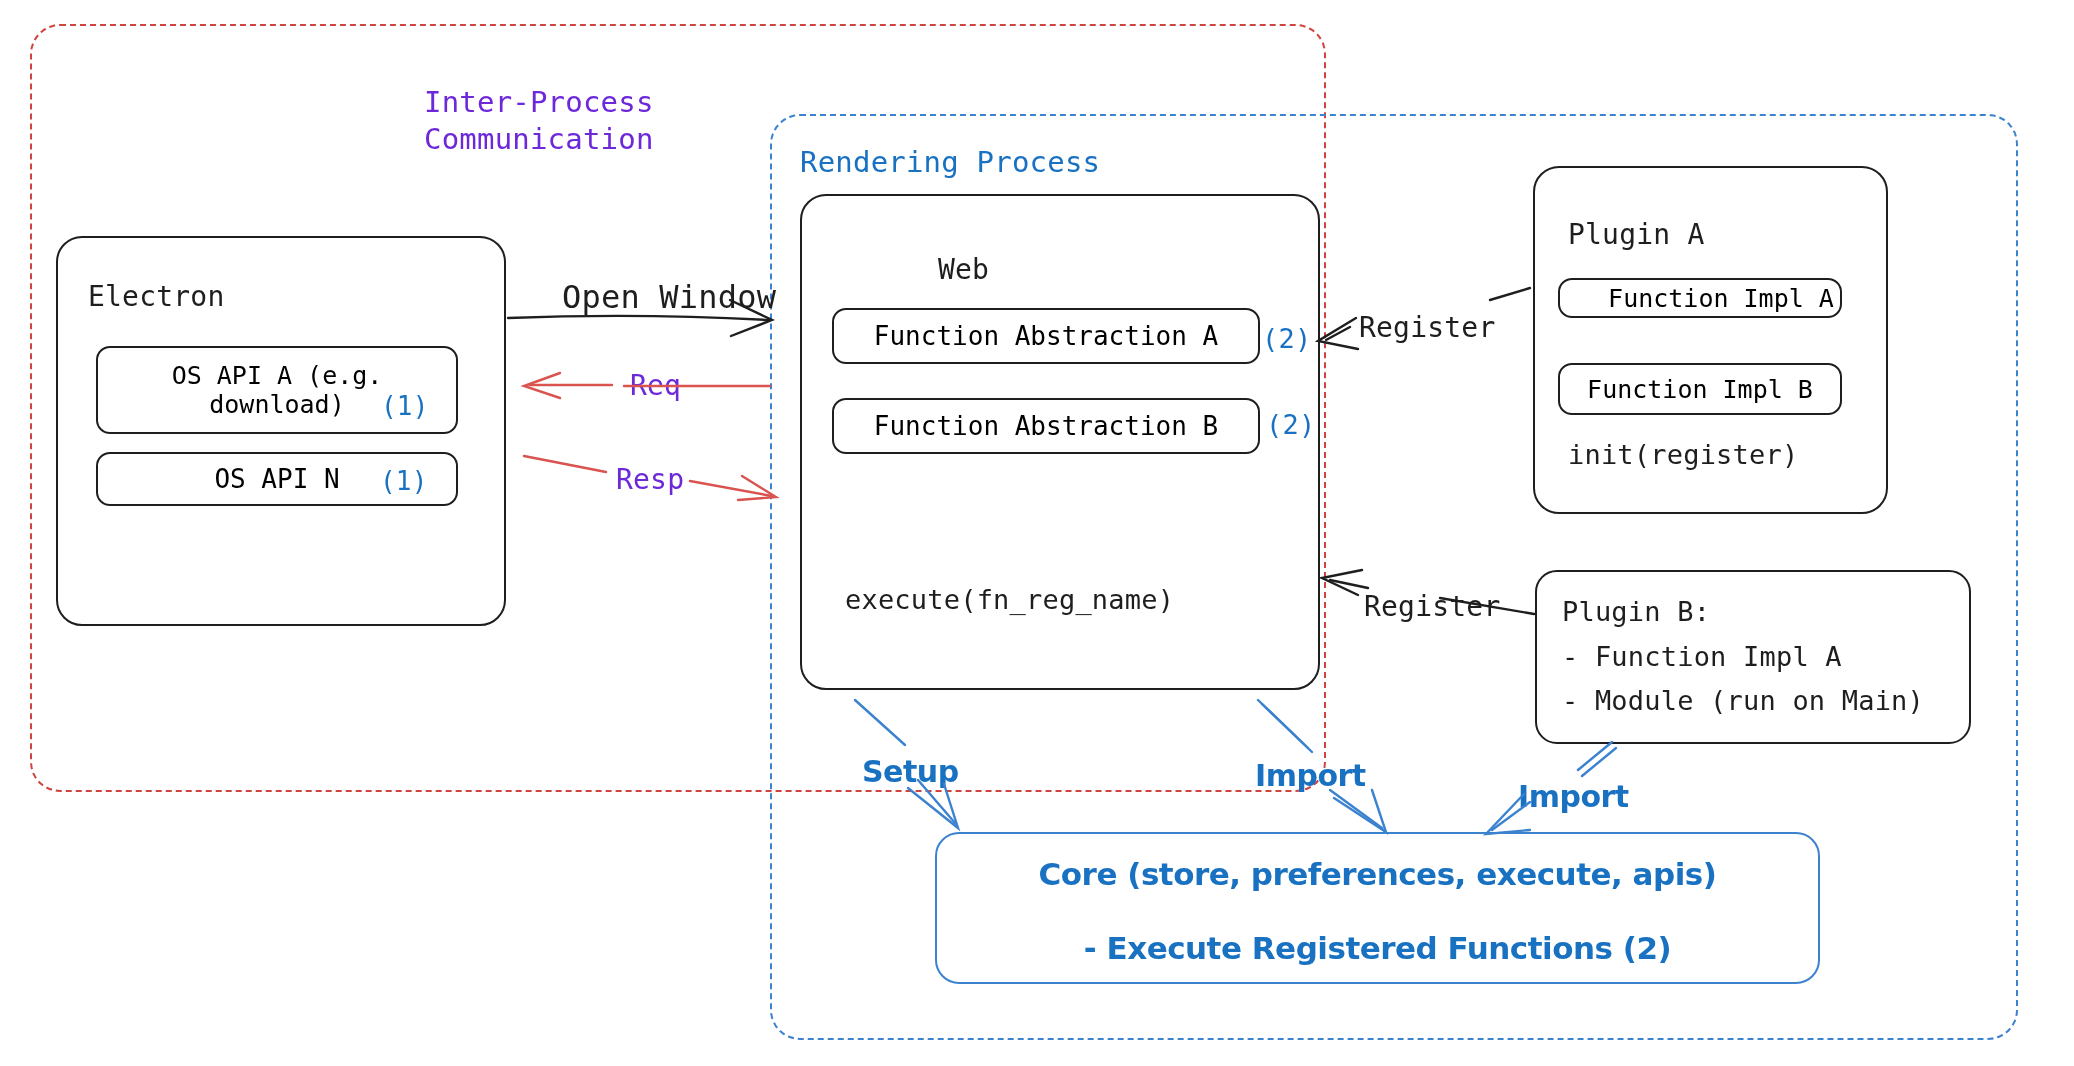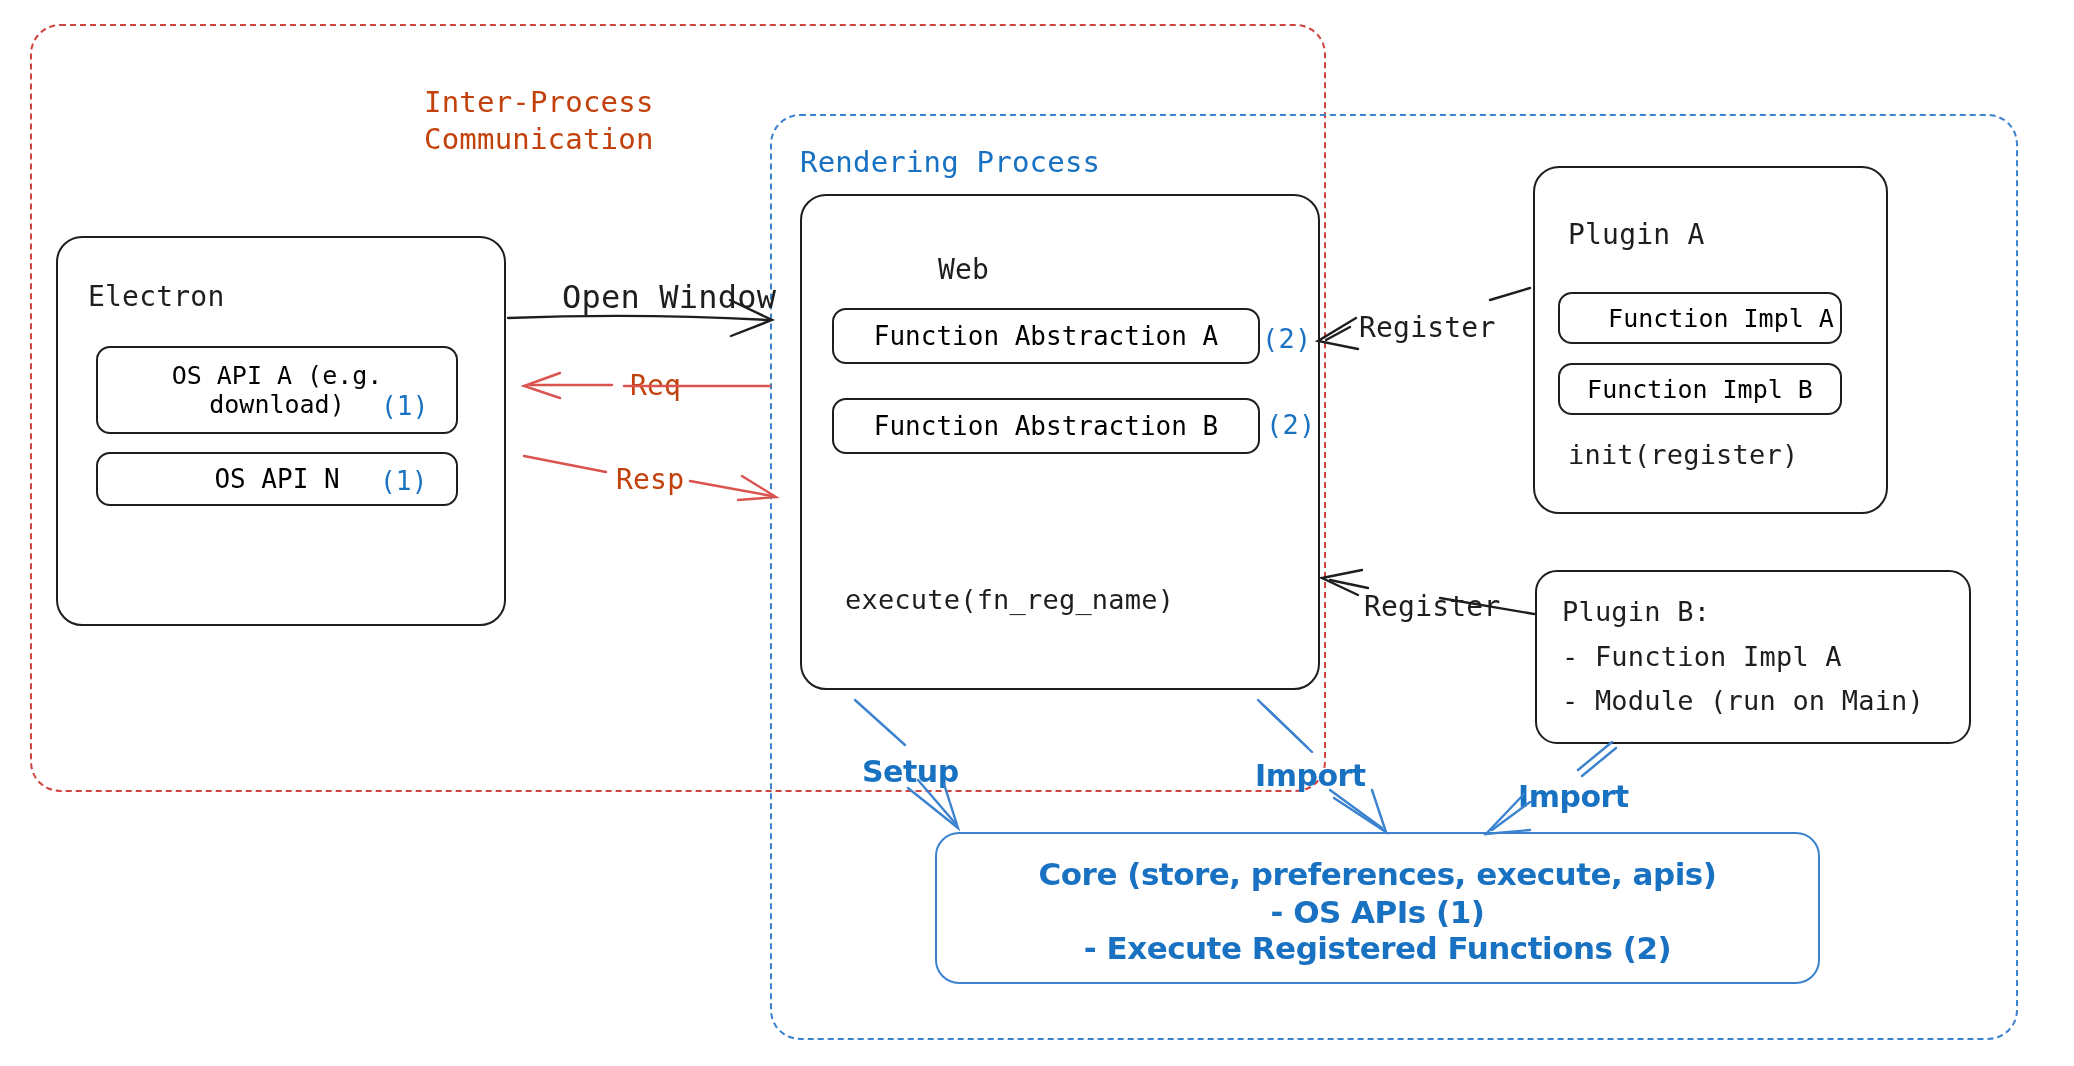--- a/index.html
+++ b/index.html
@@ -46,21 +46,21 @@
   .label {
     position: absolute;
     color: #1e1e1e;
     white-space: pre;
     line-height: 1.28;
     letter-spacing: 0.2px;
   }
   .mono {
     font-family: "DejaVu Sans Mono", "Liberation Mono", monospace;
   }
-  .red-txt { color: #c2410c; }
+  .red-txt { color: #6d28d9; }
   .blue-txt { color: #1971c2; }
   .core-font {
     font-family: "DejaVu Sans", "Liberation Sans", sans-serif;
     font-weight: bold;
     letter-spacing: -0.5px;
   }
   .dash-region {
     position: absolute;
     box-sizing: border-box;
     border-style: dashed;
@@ -111,38 +111,37 @@
     <span class="mono" style="font-size:26px;">Function Abstraction B</span>
   </div>
   <div class="label mono blue-txt" style="left:1266px; top:408px; font-size:27px;">(2)</div>
 
 
   <div class="label mono" style="left:845px; top:583px; font-size:27px;">execute(fn_reg_name)</div>
 
   <div class="box" style="left:1533px; top:166px; width:355px; height:348px;"></div>
   <div class="label mono" style="left:1568px; top:217px; font-size:28px;">Plugin A</div>
 
-  <div class="inner-box" style="left:1558px; top:292px; width:284px; height:52px;padding-left:42px;">
+  <div class="inner-box" style="left:1558px; top:278px; width:284px; height:40px;padding-left:42px;">
     <span class="mono" style="font-size:25px;">Function Impl A</span>
   </div>
 
   <div class="inner-box" style="left:1558px; top:363px; width:284px; height:52px;">
     <span class="mono" style="font-size:25px;">Function Impl B</span>
   </div>
 
   <div class="label mono" style="left:1568px; top:438px; font-size:27px;">init(register)</div>
 
   <div class="box" style="left:1535px; top:570px; width:436px; height:174px; border-radius:22px;"></div>
   <div class="label mono" style="left:1562px; top:595px; font-size:27px;">Plugin B:</div>
   <div class="label mono" style="left:1562px; top:640px; font-size:27px;">- Function Impl A</div>
   <div class="label mono" style="left:1562px; top:684px; font-size:27px;">- Module (run on Main)</div>
 
   <div class="box" style="left:935px; top:832px; width:885px; height:152px; border-color:#3b82cf; border-radius:24px;"></div>
   <div class="label core-font blue-txt" style="left:935px; top:855px; width:885px; text-align:center; font-size:31px;">Core (store, preferences, execute, apis)</div>
-  <div class="label core-font blue-txt" style="left:935px; top:893px; width:885px; text-align:center; font-size:31px;">- OS APIs (1)</div>
   <div class="label core-font blue-txt" style="left:935px; top:929px; width:885px; text-align:center; font-size:31px;">- Execute Registered Functions (2)</div>
 
   <div class="label mono" style="left:562px; top:277px; font-size:32px;">Open Window</div>
 
   <div class="label mono red-txt" style="left:622px; top:368px; font-size:28px; background:#ffffff; padding:0 8px;">Req</div>
 
   <div class="label mono red-txt" style="left:608px; top:462px; font-size:28px; background:#ffffff; padding:0 8px;">Resp</div>
 
   <div class="label mono" style="left:1355px; top:310px; font-size:28px; background:#ffffff; padding:0 4px;">Register</div>
 

